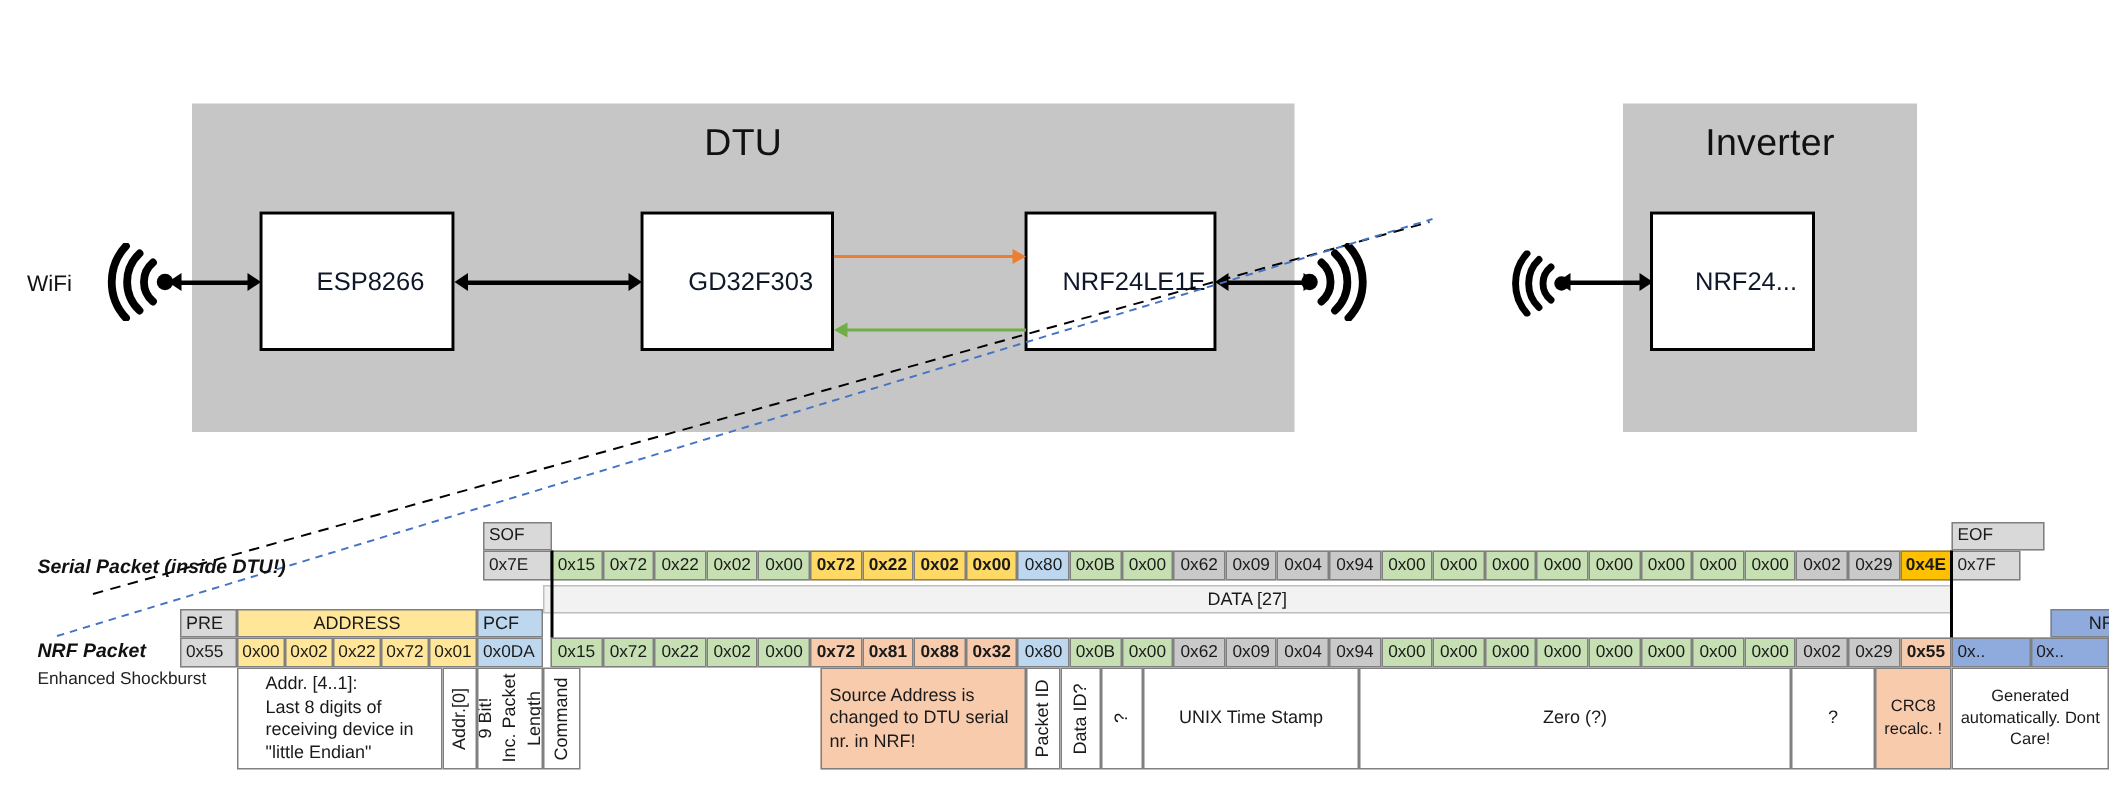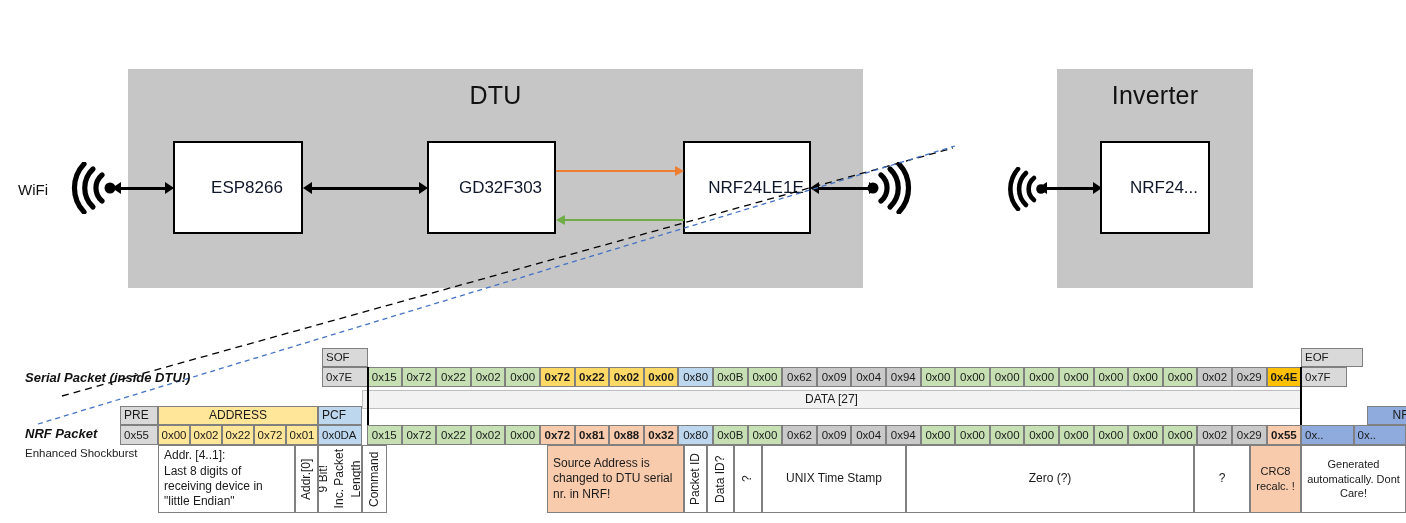--- a/index.html
+++ b/index.html
@@ -77,21 +77,21 @@
 </style>
 </head>
 <body>
 
 <div id="block-diagram">
 
   <div class="enclosure" style="left:128px;top:21px;width:735px;height:219px;">
     <div class="enclosure-title">DTU</div>
   </div>
 
-  <div class="enclosure" style="left:1057px;top:21px;width:196px;height:219px;">
+  <div class="enclosure" style="left:1082px;top:21px;width:196px;height:219px;">
     <div class="enclosure-title">Inverter</div>
   </div>
 
   <div class="chipbox" style="left:173px;top:93px;width:130px;height:93px;">
     <span>ESP8266</span>
   </div>
   <div class="chipbox" style="left:427px;top:93px;width:129px;height:93px;">
     <span>GD32F303</span>
   </div>
   <div class="chipbox" style="left:683px;top:93px;width:128px;height:93px;">
@@ -247,21 +247,21 @@
       <div class="cell" style="left: 1197.4px; top: 425px; width: 34.6px; height: 20px; background: rgb(201, 201, 201);">0x02</div>
       <div class="cell" style="left: 1232px; top: 425px; width: 34.6px; height: 20px; background: rgb(201, 201, 201);">0x29</div>
       <div class="cell bold" style="left: 1266.6px; top: 425px; width: 34.6px; height: 20px; background: rgb(248, 203, 173);">0x55</div>
     </div>
 
   <div id="nrf-crc">
       <div class="cell lbl" style="left: 1301px; top: 425px; width: 52.5px; height: 20px; background: rgb(143, 170, 220);">0x..</div>
       <div class="cell lbl" style="left: 1353.5px; top: 425px; width: 52.5px; height: 20px; background: rgb(143, 170, 220);">0x..</div>
     </div>
 
-  <div class="note left" style="left:158px;top:445px;width:137px;height:68px;padding-left:5px;">
+  <div class="note left" style="left:158px;top:445px;width:137px;height:68px;padding-left:18px;">
     <span style="white-space:pre-line;">Addr. [4..1]:
 Last 8 digits of receiving device in "little Endian"</span>
   </div>
 
   <div class="note vert" style="left:295px;top:445px;width:23px;height:68px;">Addr.[0]</div>
 
   <div class="note" style="left:318px;top:445px;width:44px;height:68px;">
     <div class="stack">
       <span>9 Bit!</span>
       <span>Inc. Packet</span>

